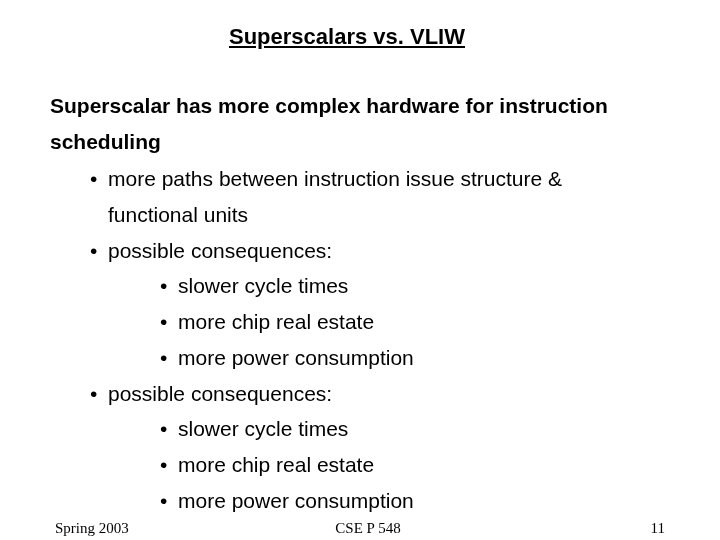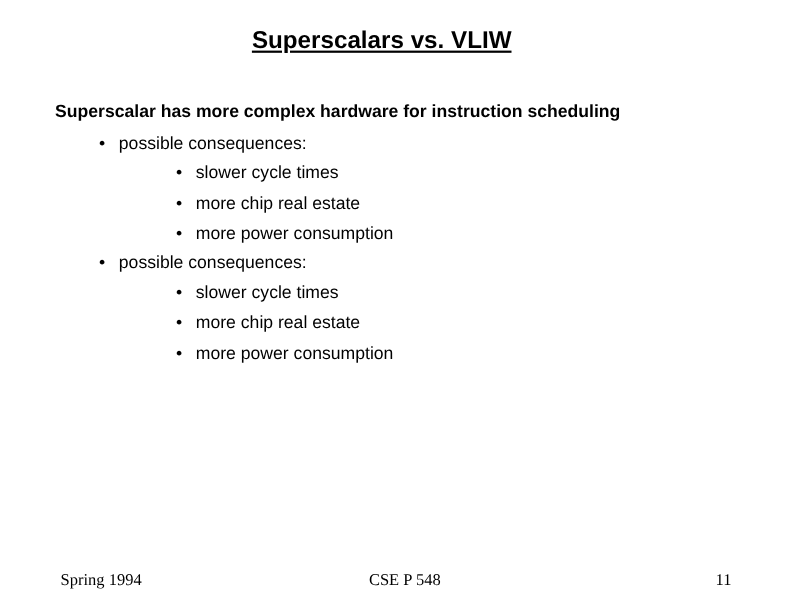--- a/index.html
+++ b/index.html
@@ -20,21 +20,21 @@
     padding: 24px 40px 0 40px;
   }
   .title {
     text-align: center;
     font-size: 22px;
     font-weight: bold;
     text-decoration: underline;
     margin-bottom: 38px;
   }
   .body {
-    font-size: 16px;
+    font-size: 21px;
     line-height: 1.7;
   }
   .lead {
     font-weight: bold;
     margin: 0 0 2px 10px;
   }
   ul {
     list-style: none;
     margin: 0;
     padding: 0;
@@ -67,20 +67,21 @@
 <body>
 
 <div class="slide">
 
   <div class="title">Superscalars vs. VLIW</div>
 
   <div class="body">
 
     <div class="lead">Superscalar has more complex hardware for instruction scheduling</div>
     <ul class="lvl1">
+      <li>more paths between instruction issue structure &amp; functional units</li>
       <li>
         <span>possible consequences:</span>
         <ul class="lvl2">
           <li>slower cycle times</li>
           <li>more chip real estate</li>
           <li>more power consumption</li>
         </ul>
       </li>
     </ul>
 
@@ -91,18 +92,18 @@
           <li>slower cycle times</li>
           <li>more chip real estate</li>
           <li>more power consumption</li>
         </ul>
       </li>
     </ul>
 
   </div>
 
   <div class="footer">
-    <span class="left">Spring 1994</span>
+    <span class="left">Spring 2003</span>
     <span class="mid">CSE P 548</span>
     <span class="right">11</span>
   </div>
 
 </div>
 
 </body></html>

